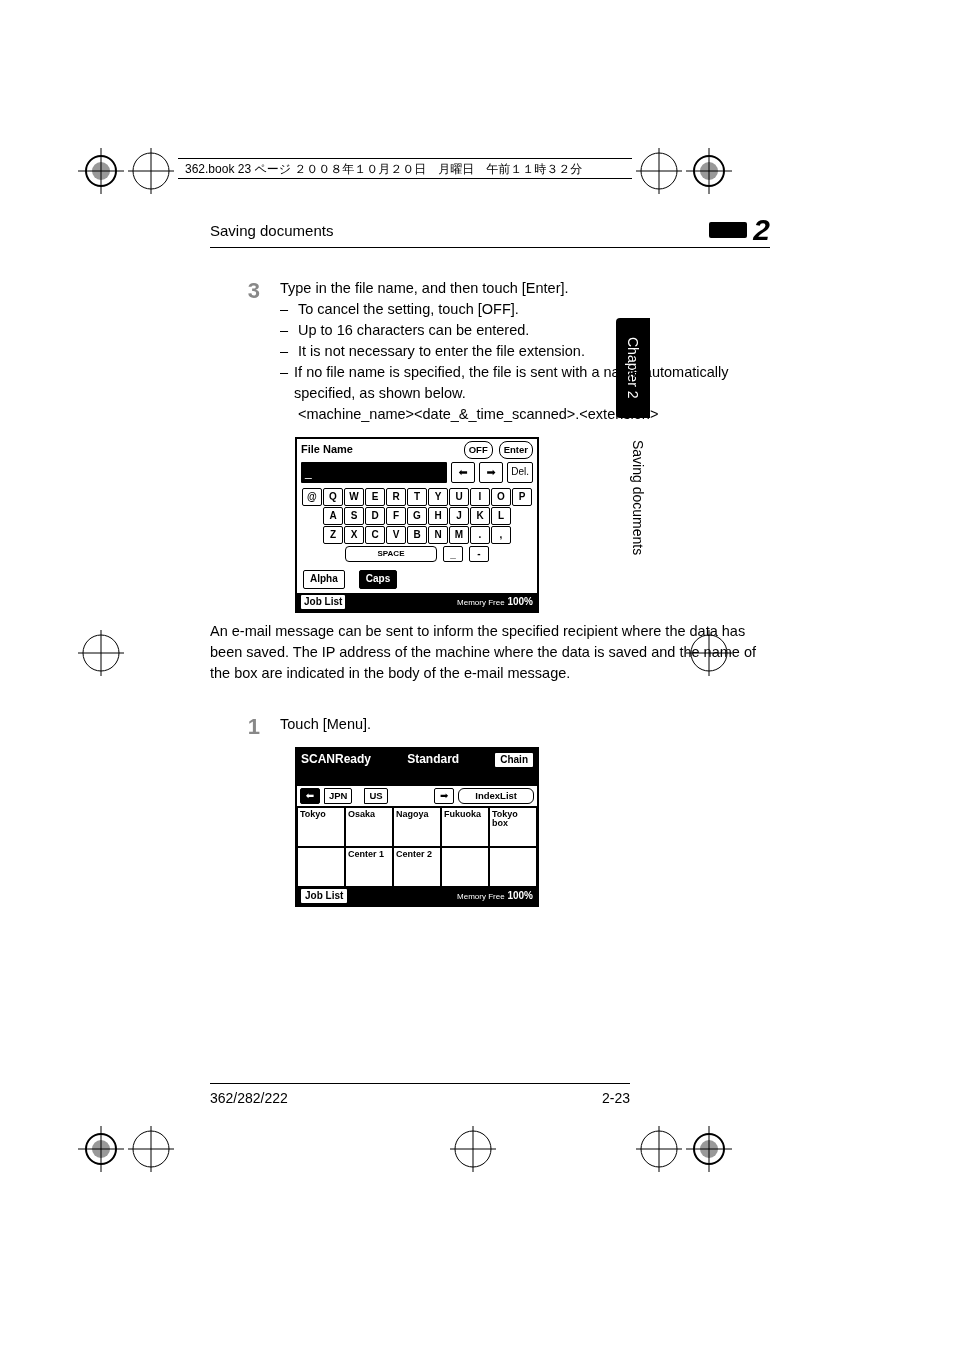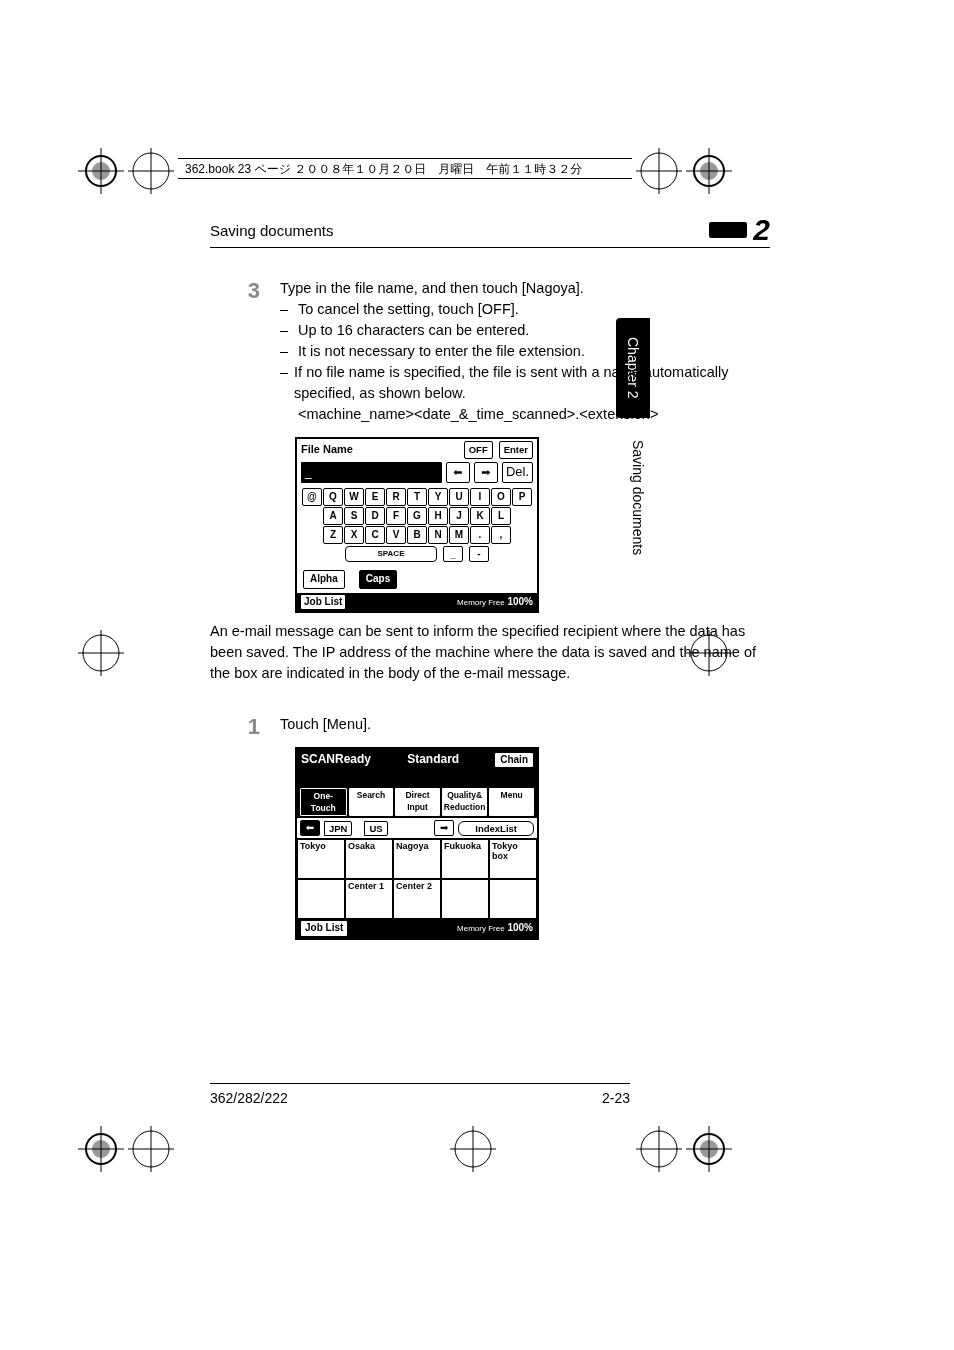--- a/index.html
+++ b/index.html
@@ -44,25 +44,25 @@
 
   .sidetab { position: absolute; right: 160px; top: 318px; width: 34px; height: 100px; background: #000; color: #fff; border-radius: 4px 0 0 4px; writing-mode: vertical-rl; text-align: center; font-size: 14px; display: flex; align-items: center; justify-content: center; }
   .sidetext { position: absolute; right: 164px; top: 440px; writing-mode: vertical-rl; font-size: 14px; }
 
   .footer { position: absolute; left: 210px; right: 180px; top: 1083px; display: flex; justify-content: space-between; font-size: 14px; border-top: 1px solid #000; padding-top: 6px; }
 
   
   .panelK { margin-top: 12px; margin-left: 15px; width: 240px; border: 2px solid #000; font-size: 11px; }
   .panelK .titlebar { display: flex; align-items: center; padding: 2px 4px; font-weight: bold; }
   .panelK .titlebar .sp { flex: 1; }
-  .panelK .titlebar .btn { border: 1px solid #000; padding: 1px 4px; margin-left: 6px; font-size: 9.5px; border-radius: 2px; }
+  .panelK .titlebar .btn { border: 1px solid #000; padding: 1px 4px; margin-left: 6px; font-size: 9.5px; border-radius: 8px; }
   .panelK .namefield { display: flex; align-items: stretch; padding: 1px 4px 5px; gap: 4px; }
   .panelK .namefield .nf { flex: 1; background: #000; color: #fff; padding: 2px 4px; font-size: 12px; border-radius: 1px; }
   .panelK .navbtn, .panelK .delbtn { border: 1px solid #000; border-radius: 2px; width: 22px; display:flex; align-items:center; justify-content:center; font-size: 11px; }
-  .panelK .delbtn { width: auto; padding: 0 3px; font-size: 13px; }
+  .panelK .delbtn { width: auto; padding: 0 3px; font-size: 10px; }
   .panelK .keys { padding: 0 4px 4px; }
   .panelK .krow { display: flex; justify-content: center; gap: 1px; margin-bottom: 1px; }
   .panelK .key { border: 1px solid #000; border-radius: 2px; width: 18px; height: 16px; display:flex; align-items:center; justify-content:center; font-size: 10px; font-weight: bold;}
   .panelK .spacer { display:flex; justify-content:center; gap: 6px; margin-top:2px;}
   .panelK .space { border:1px solid #000; border-radius:4px; width:90px; height:14px; font-size:8px; font-weight:bold; display:flex; align-items:center; justify-content:center;}
   .panelK .smk { border:1px solid #000; border-radius:2px; width:18px; height:14px; display:flex; align-items:center; justify-content:center; font-size:10px; font-weight:bold;}
   .panelK .alpha { display:flex; gap:14px; padding:4px 6px;}
   .panelK .alpha .btn { border:1px solid #000; border-radius:2px; padding:1px 6px; font-size:10px; font-weight:bold;}
   .panelK .alpha .caps { background:#000; color:#fff;}
   .panelK .jobbar { background:#000; color:#fff; display:flex; justify-content:space-between; padding:2px 4px; font-size:10px; font-weight:bold;}
@@ -188,21 +188,21 @@
       <span>Saving documents</span>
       <span class="right">
         <span class="blackbox"></span>
         <span class="num">2</span>
       </span>
     </div>
 
     <div class="step">
       <div class="stepnum">3</div>
       <div class="stepbody">
-        <div>Type in the file name, and then touch [Nagoya].</div>
+        <div>Type in the file name, and then touch [Enter].</div>
         <div class="bullet">
             <div class="dash">–</div>
             <div>To cancel the setting, touch [OFF].</div>
           </div>
         <div class="bullet">
             <div class="dash">–</div>
             <div>Up to 16 characters can be entered.</div>
           </div>
         <div class="bullet">
             <div class="dash">–</div>
@@ -288,27 +288,20 @@
       <div class="stepbody">
         <div>Touch [Menu].</div>
 
         <div class="panelS">
           <div class="top">
             <span><span>SCAN</span><span>Ready</span></span>
             <span>Standard</span>
             <span class="chip">Chain</span>
           </div>
           <div class="sub">&nbsp;</div>
-          <div class="tabs" id="sTabs">
-              <div class="t tsel">One-Touch</div>
-              <div class="t">Search</div>
-              <div class="t">Direct Input</div>
-              <div class="t">Quality&amp; Reduction</div>
-              <div class="t">Menu</div>
-            </div>
           <div class="lrow">
             <div class="ar">⬅</div>
             <div class="lbl">JPN</div>
             <div class="lbl" style="margin-left:8px">US</div>
             <div style="flex:1"></div>
             <div class="ar arw">➡</div>
             <div class="ix">IndexList</div>
           </div>
           <div class="grid" id="sGrid">
               <div class="cell">Tokyo</div>

